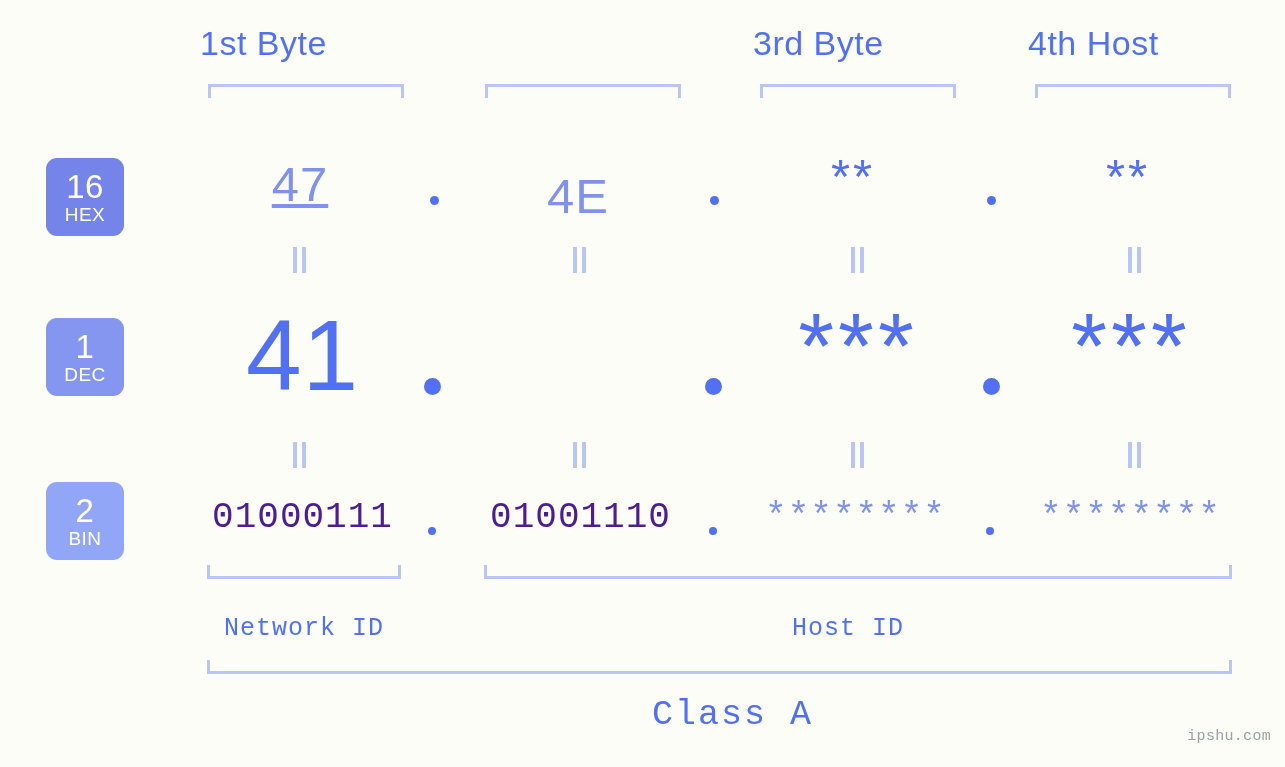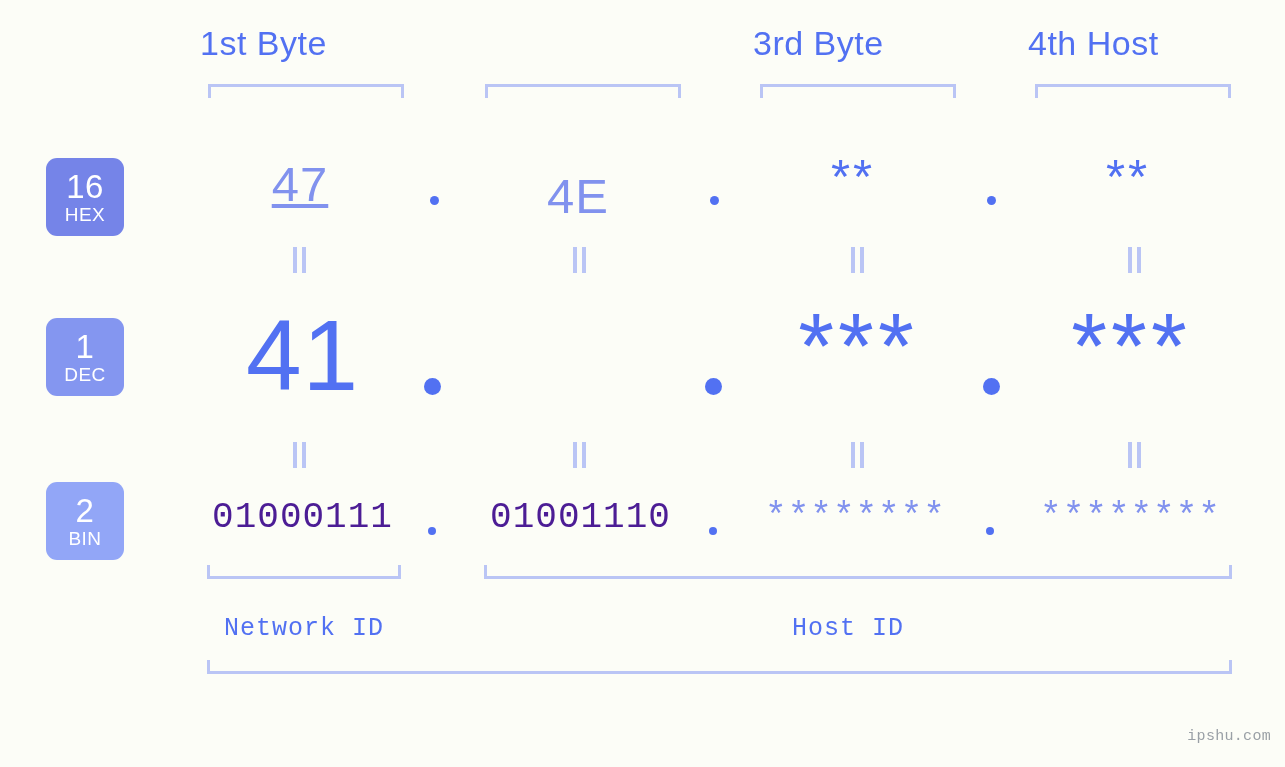--- a/index.html
+++ b/index.html
@@ -275,16 +275,17 @@
 
   <div class="row-val bin-star" style="left:1028px;top:500px;width:205px;">********</div>
 
   <div class="bracket up" style="left:207px;top:565px;width:194px;"></div>
   <div class="bracket up" style="left:484px;top:565px;width:748px;"></div>
 
   <div class="id-label" style="left:748px;top:614px;width:200px;">Host ID</div>
   <div class="id-label" style="left:205px;top:614px;width:198px;">Network ID</div>
 
   <div class="bracket up" style="left:207px;top:660px;width:1025px;"></div>
+  <div class="class-label" style="left:560px;top:695px;width:345px;">Class A</div>
 
   <div class="watermark">ipshu.com</div>
 
 </div>
 
 </body></html>

